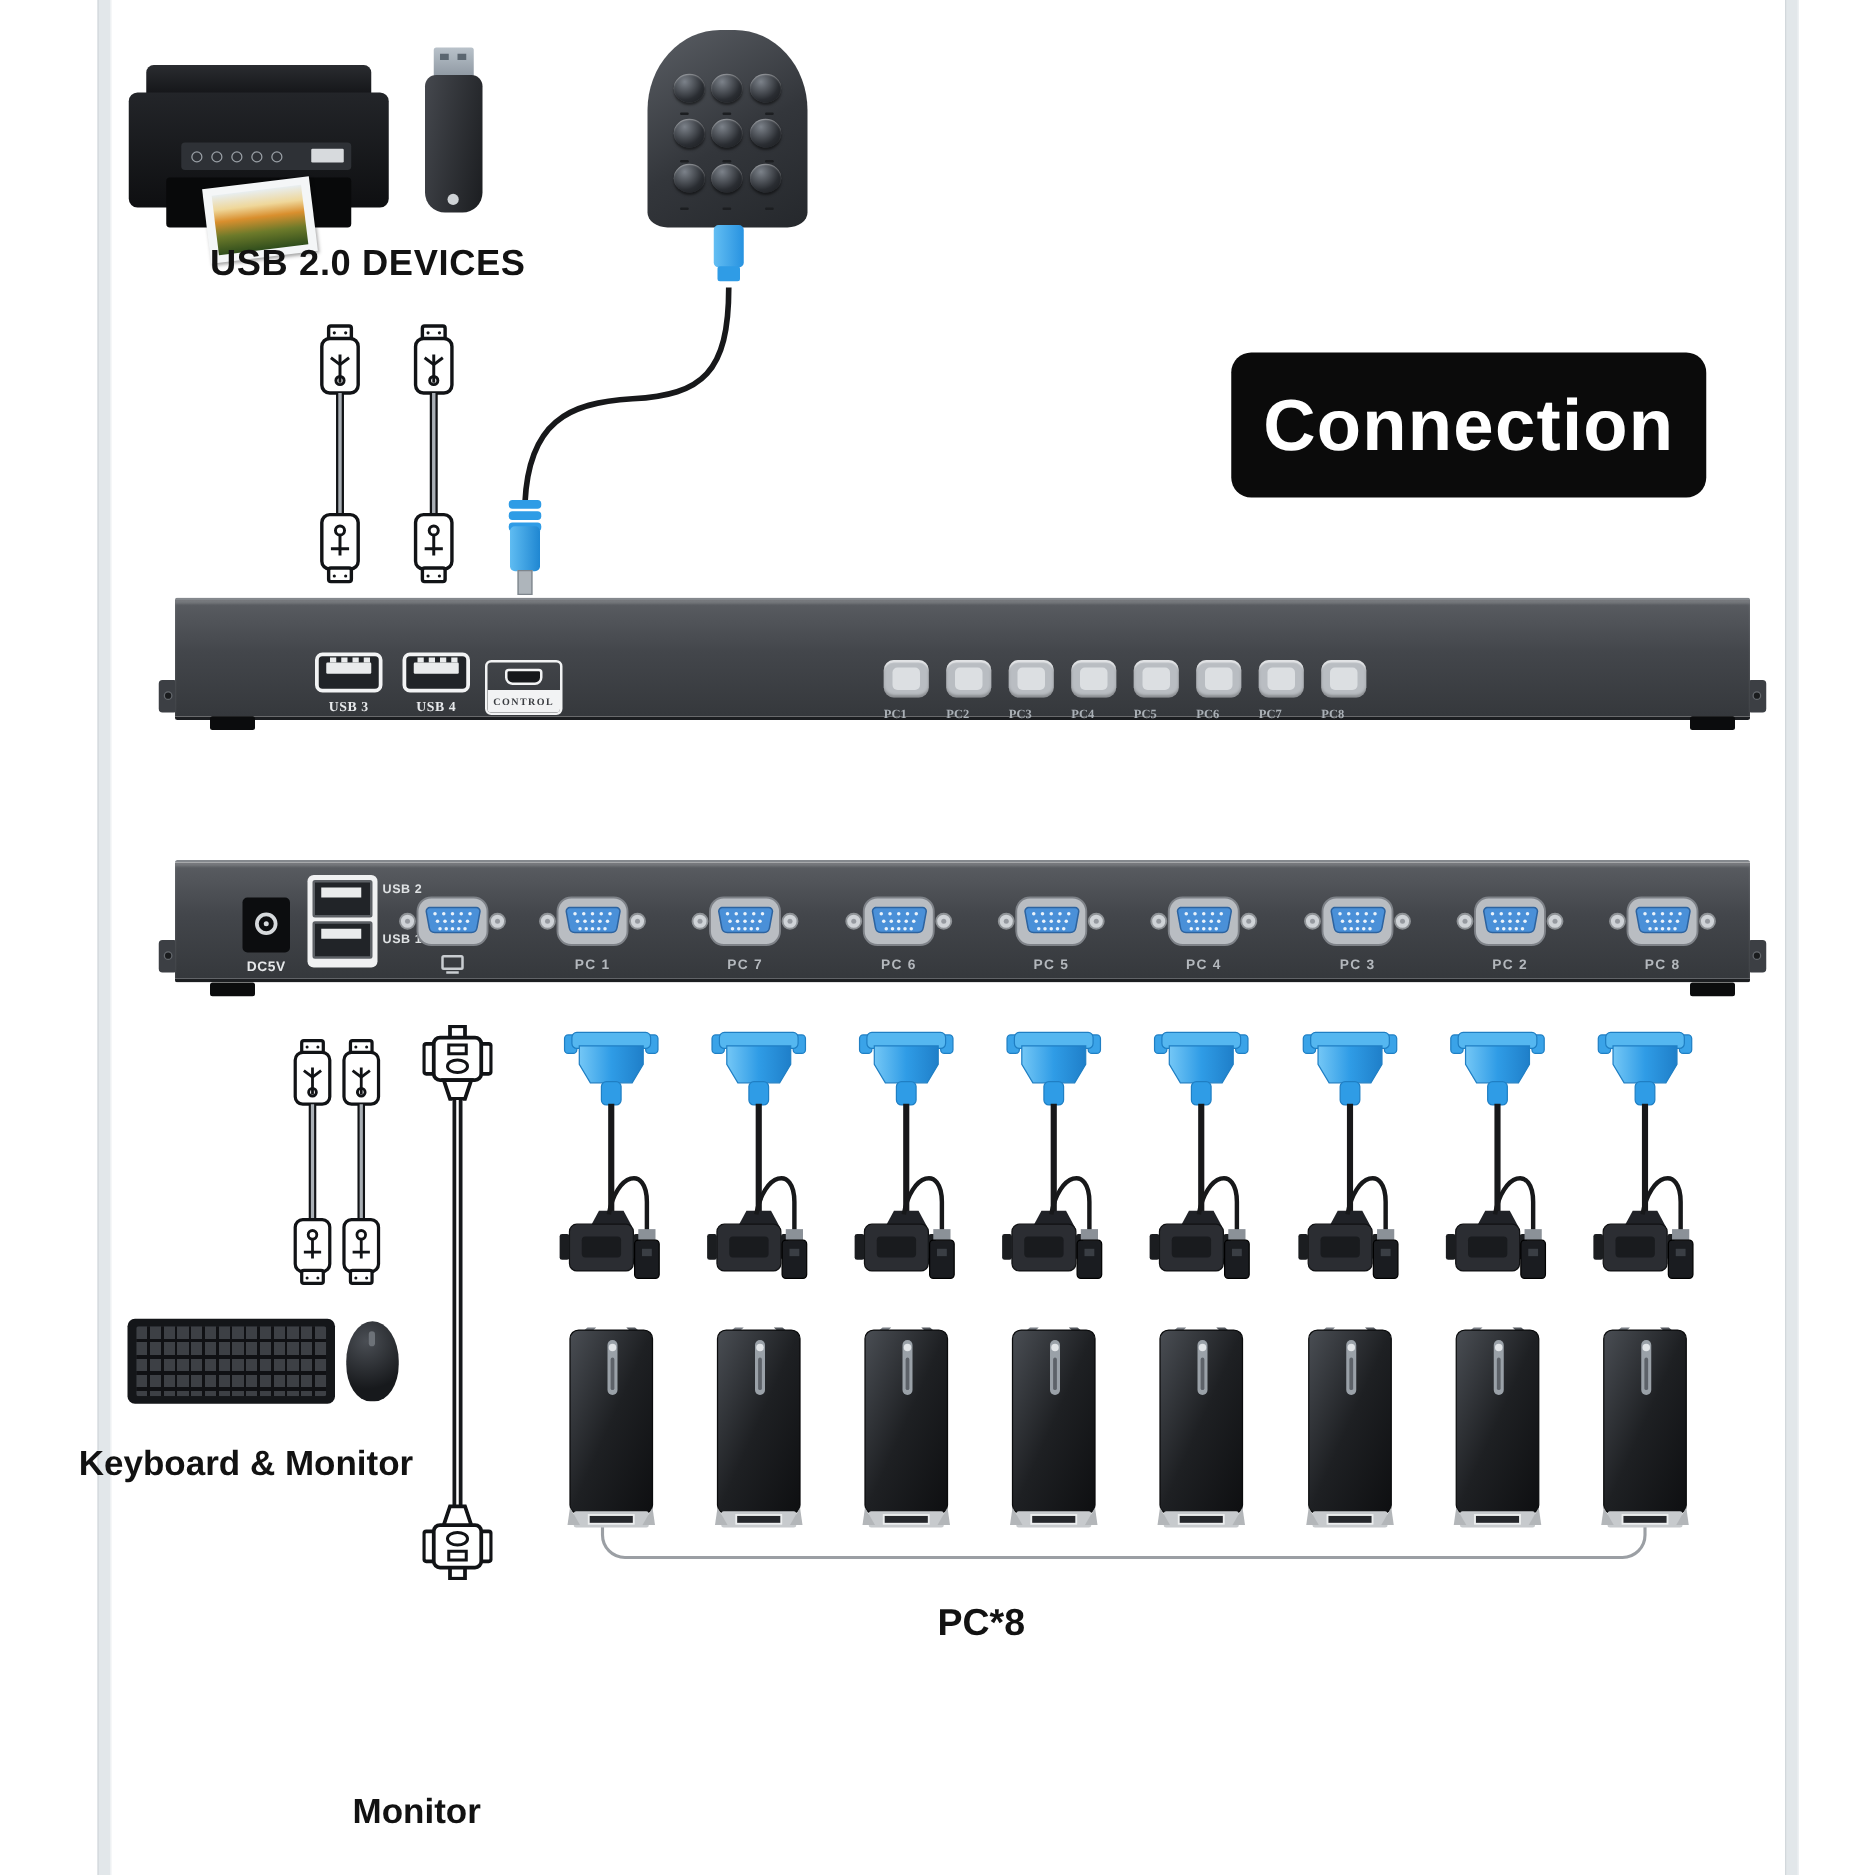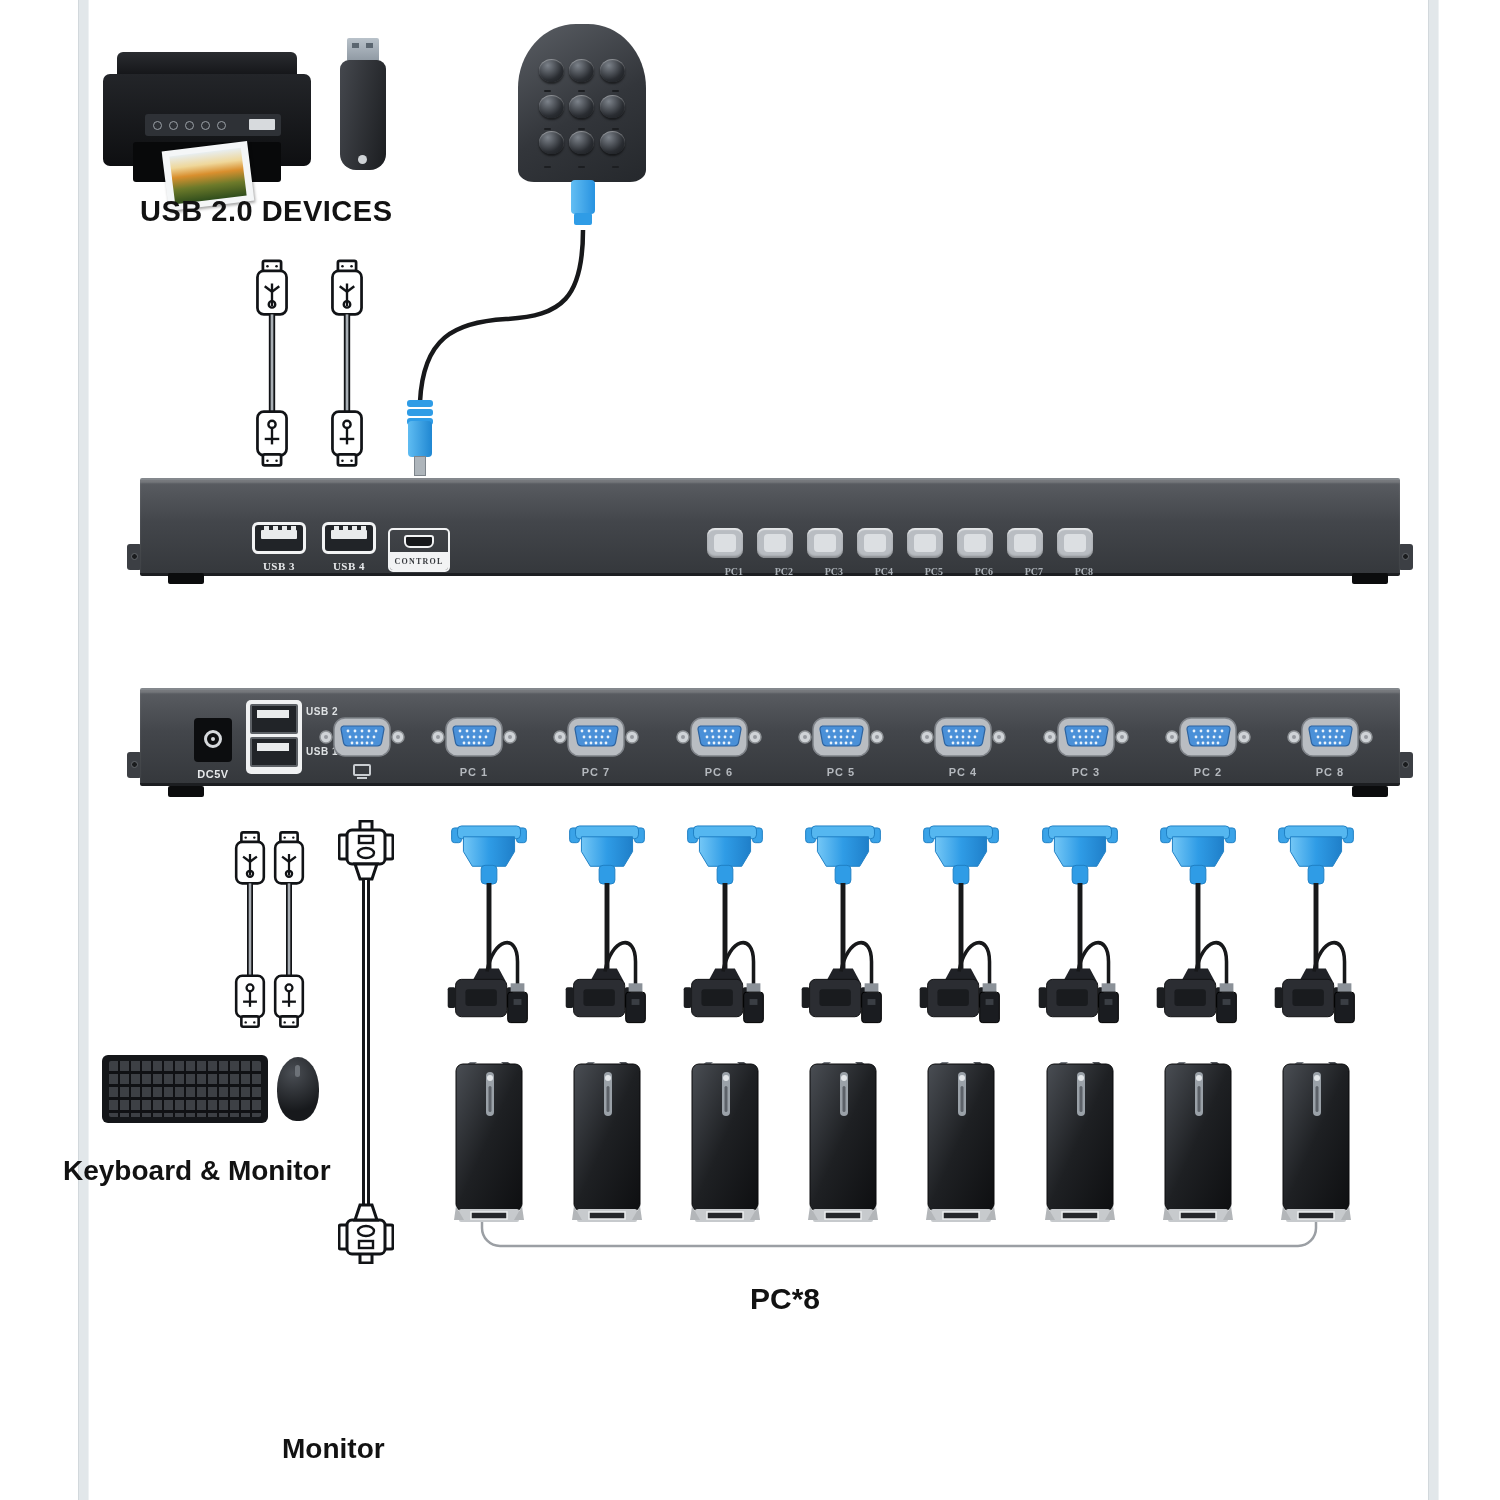--- a/index.html
+++ b/index.html
@@ -4,21 +4,21 @@
 <style>
   html,body{margin:0;padding:0;background:#ffffff;}
   *{box-sizing:border-box;}
   .page{position:relative;width:1500px;height:1500px;background:#ffffff;overflow:hidden;
         font-family:"Liberation Sans","DejaVu Sans",sans-serif;}
   .abs{position:absolute;}
   .frame-strip{position:absolute;top:0;bottom:0;width:11px;background:#e2e7ea;border-left:1px solid #d2d8dc;border-right:1px solid #eef1f3;}
 
   
   .caption{position:absolute;font-weight:bold;color:#121212;white-space:nowrap;}
-  .cap-lg{font-size:29px;letter-spacing:0.5px;}
+  .cap-lg{font-size:29px;letter-spacing:0.5px;margin-left:28px;}
   .cap-md{font-size:28px;}
 
   
   .badge{position:absolute;left:985px;top:282px;width:380px;height:116px;background:#0b0b0b;
          border-radius:16px;display:flex;align-items:center;justify-content:center;}
   .badge span{color:#ffffff;font-size:58px;font-weight:800;letter-spacing:1px;}
 
   
   .printer{position:absolute;left:103px;top:52px;width:208px;height:135px;}
   .printer .lid{position:absolute;left:14px;top:0;width:180px;height:26px;background:linear-gradient(#2a2c30,#121316);border-radius:6px 6px 2px 2px;}
@@ -77,21 +77,21 @@
   .control-box{position:absolute;left:248px;top:48px;width:62px;height:44px;border:2px solid #f2f3f4;border-radius:5px;overflow:hidden;}
   .control-box .prt{height:22px;display:flex;align-items:center;justify-content:center;}
   .control-box .prt i{width:30px;height:13px;border:2.5px solid #f2f3f4;border-radius:3px 3px 6px 6px;background:#16181b;}
   .control-box .txt{height:18px;background:#f2f3f4;color:#3a3d41;font-size:8px;font-weight:bold;
        letter-spacing:1.2px;display:flex;align-items:center;justify-content:center;}
 
   
   .fbtn{position:absolute;top:48px;width:36px;height:30px;background:#b9bdc2;border-radius:8px;
         box-shadow:inset 0 -2px 2px rgba(0,0,0,.25), inset 0 2px 1px rgba(255,255,255,.6);}
   .fbtn .face{position:absolute;left:7px;top:6px;width:22px;height:18px;background:#dcdfe2;border-radius:4px;}
-  .fbtn-label{position:absolute;top:86px;width:36px;text-align:right;color:#aab0b6;font-size:10px;font-weight:bold;}
+  .fbtn-label{position:absolute;top:86px;width:36px;text-align:left;color:#aab0b6;font-size:10px;font-weight:bold;}
 
   
   .dc-jack{position:absolute;left:54px;top:28px;width:38px;height:44px;background:#0c0d0f;border-radius:4px;}
   .dc-jack i{position:absolute;left:10px;top:12px;width:18px;height:18px;border:3px solid #d6d9dc;border-radius:50%;}
   .dc-jack b{position:absolute;left:17px;top:19px;width:4px;height:4px;background:#d6d9dc;border-radius:50%;}
   .dc-label{position:absolute;left:50px;top:78px;width:46px;text-align:center;color:#e6e8ea;font-size:11px;font-weight:bold;letter-spacing:0.5px;}
   .usb-stack{position:absolute;left:106px;top:10px;width:56px;height:74px;background:#f0f1f2;border-radius:5px;padding:4px;}
   .usb-stack .p{position:relative;width:48px;height:30px;border:2px solid #5c6065;background:#212428;margin-bottom:3px;border-radius:2px;}
   .usb-stack .p i{position:absolute;left:5px;top:4px;width:32px;height:8px;background:#e9ebec;}
   .stack-label{position:absolute;color:#dfe2e4;font-size:10px;font-weight:bold;letter-spacing:0.5px;}
@@ -300,20 +300,23 @@
       <i class="mark" style="left:94px;top:104px"></i>
     <i class="mark" style="left:26px;top:142px"></i>
       <i class="mark" style="left:60px;top:142px"></i>
       <i class="mark" style="left:94px;top:142px"></i>
   </div>
   <div class="ctrl-plug">
     <div class="b1"></div>
       <div class="b2"></div>
   </div>
 
+  <div class="badge">
+    <span>Connection</span>
+  </div>
 
   <svg class="abs" style="left:252px;top:249px" width="40" height="229">
       <use href="#sym-usb-cable"></use>
     </svg>
   <svg class="abs" style="left:327px;top:249px" width="40" height="229">
       <use href="#sym-usb-cable"></use>
     </svg>
 
   <div class="mini-plug">
     <div class="r" style="top:0"></div>

